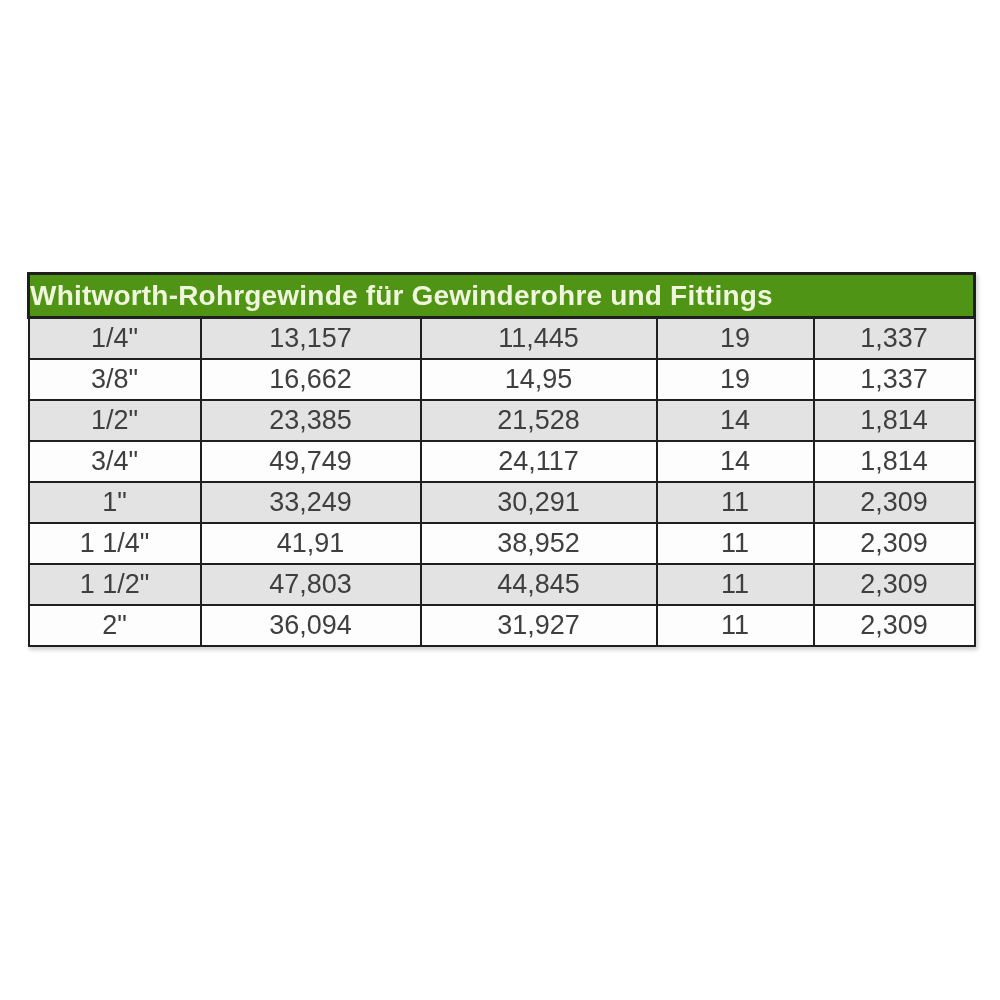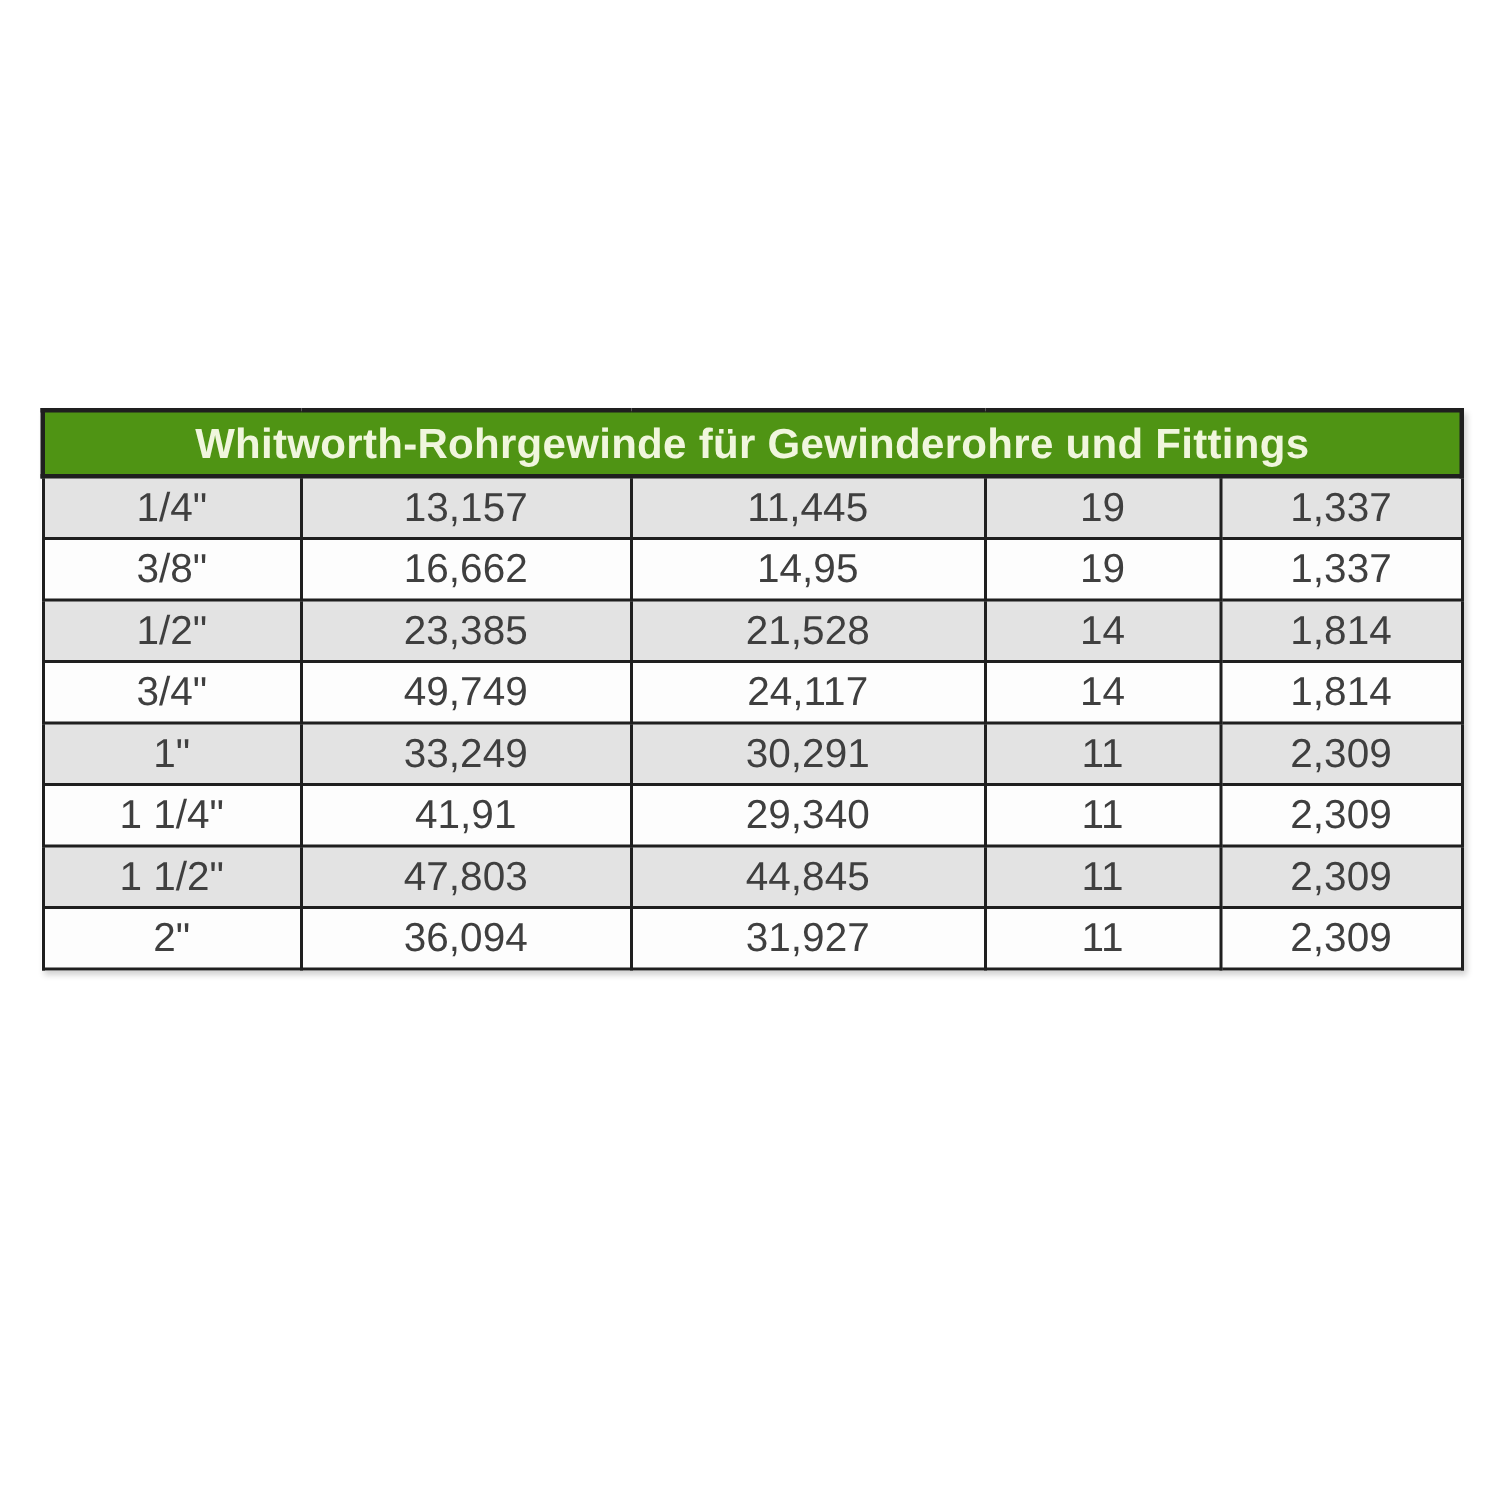--- a/index.html
+++ b/index.html
@@ -40,21 +40,21 @@
   table.whitworth td{
     border:2px solid var(--border);
     padding:0;
   }
   tr.title-row th{
     background:var(--title-bg);
     color:var(--title-text);
     font-size:28px;
     font-weight:bold;
     height:41px;
-    text-align:center;
+    text-align:left;
     vertical-align:middle;
     letter-spacing:0.2px;
     border:3px solid var(--border);
   }
   tr.header-row th{
     background:var(--header-bg);
     color:var(--header-text);
     font-size:28px;
     font-weight:normal;
     height:113px;
@@ -124,21 +124,21 @@
         <tr>
     <td>1"</td>
     <td>33,249</td>
     <td>30,291</td>
     <td>11</td>
     <td>2,309</td>
   </tr>
         <tr>
     <td>1 1/4"</td>
     <td>41,91</td>
-    <td>29,340</td>
+    <td>38,952</td>
     <td>11</td>
     <td>2,309</td>
   </tr>
         <tr>
     <td>1 1/2"</td>
     <td>47,803</td>
     <td>44,845</td>
     <td>11</td>
     <td>2,309</td>
   </tr>

